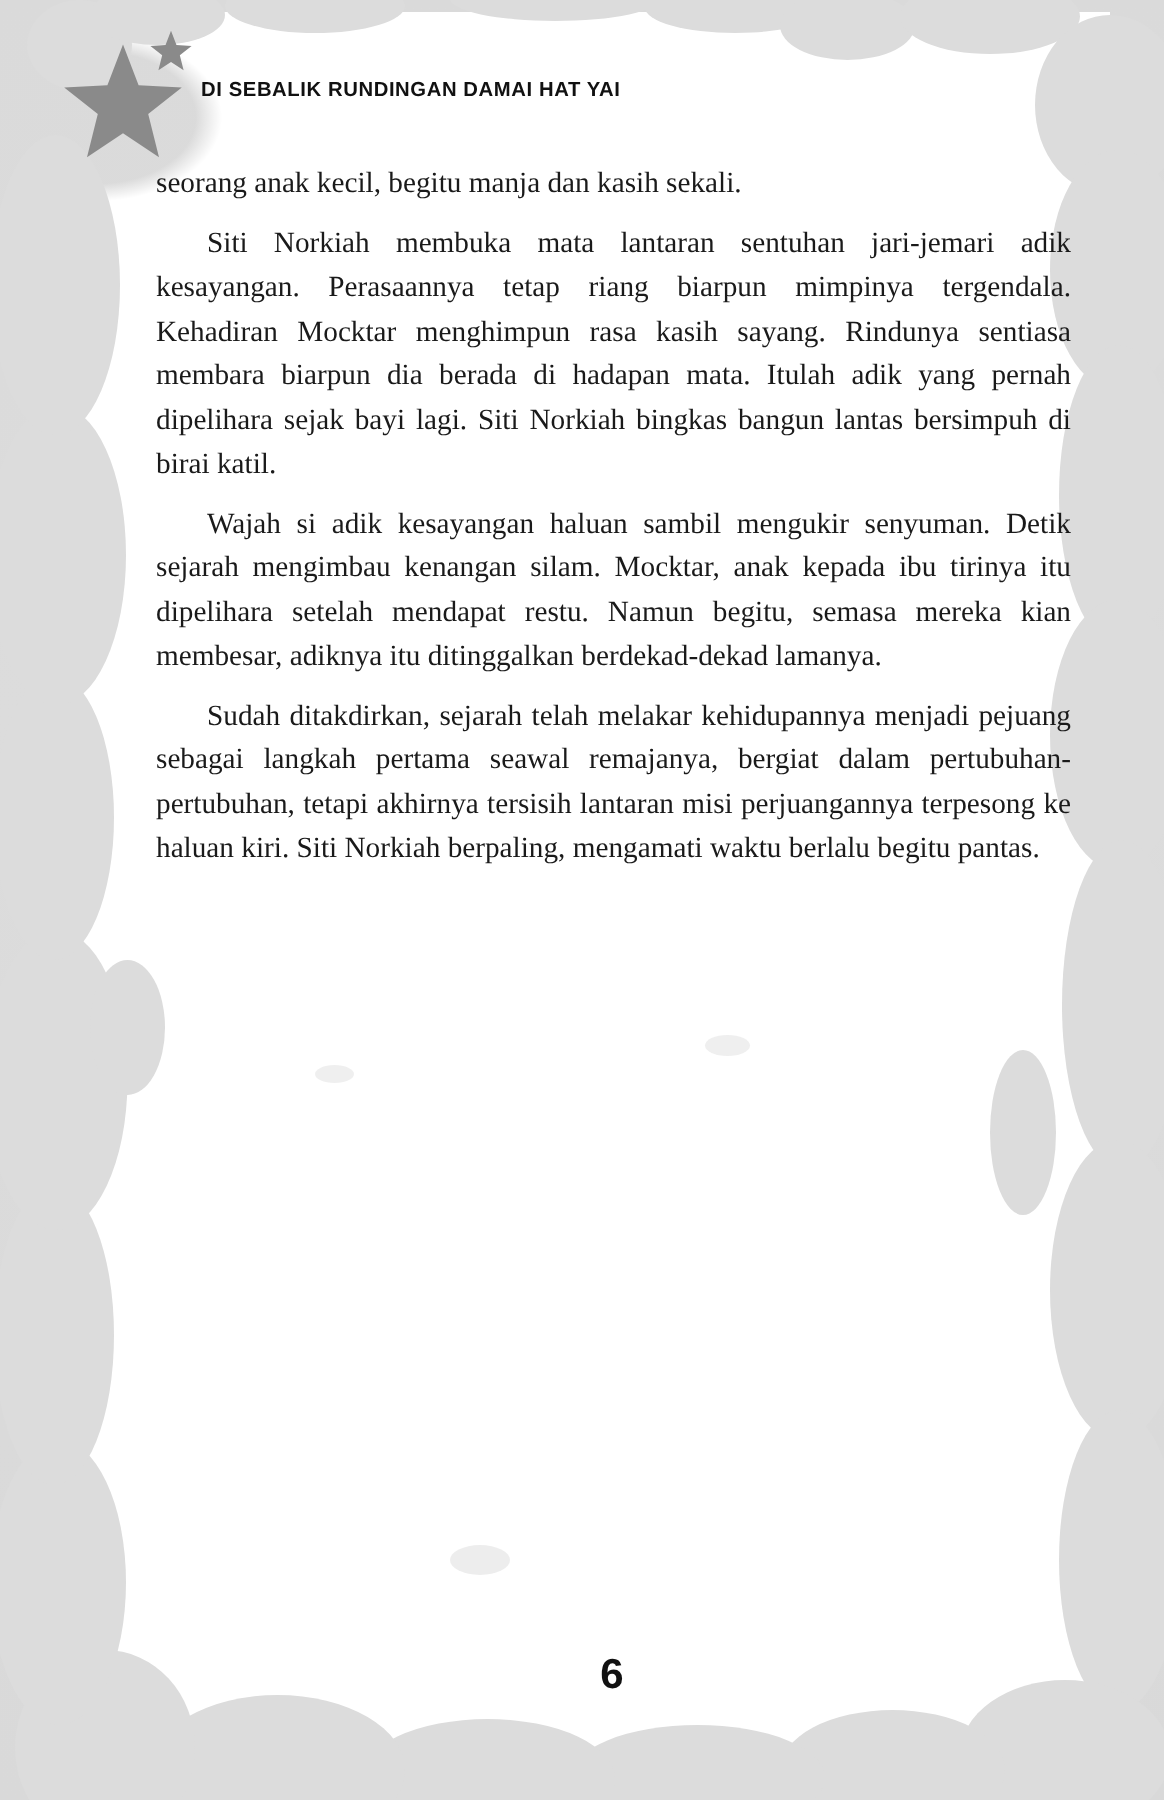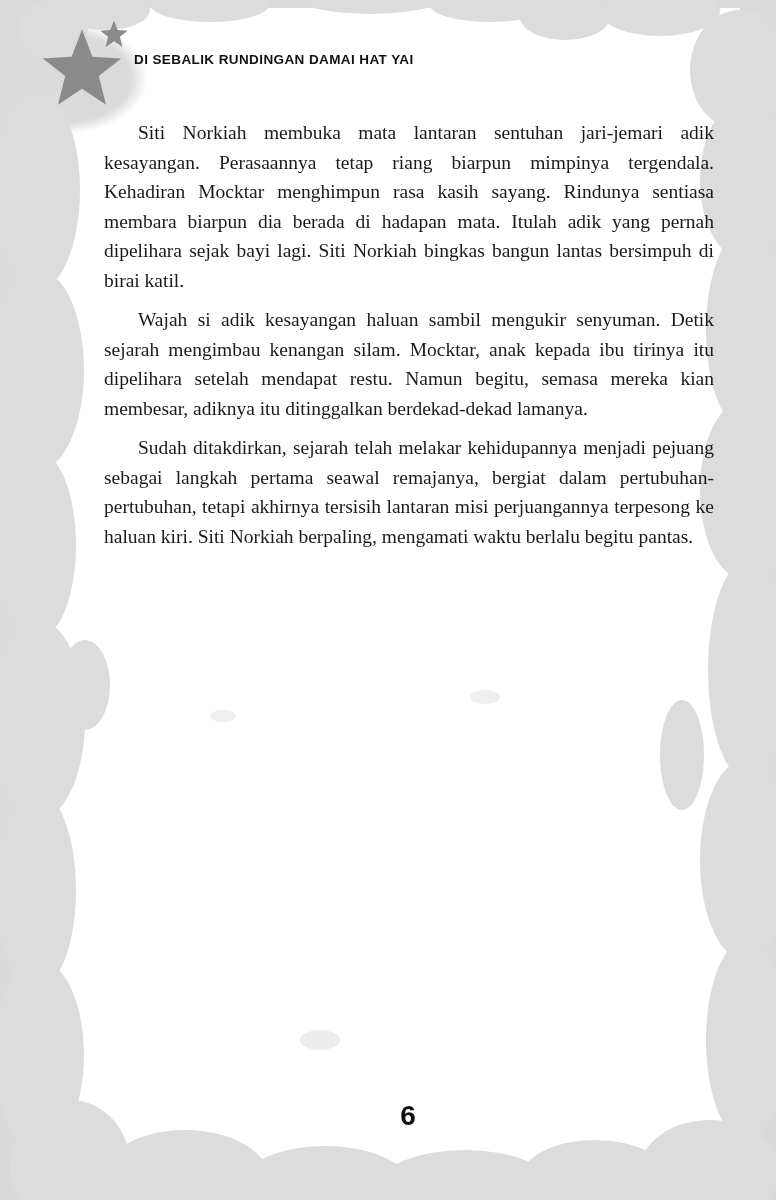--- a/index.html
+++ b/index.html
@@ -184,20 +184,21 @@
     <svg class="star-big" viewBox="0 0 100 100">
       <polygon points="50,2 63,36 99,38 71,60 80,96 50,76 20,96 29,60 1,38 37,36" fill="currentColor"></polygon>
     </svg>
     <svg class="star-small" viewBox="0 0 100 100">
       <polygon points="50,2 63,36 99,38 71,60 80,96 50,76 20,96 29,60 1,38 37,36" fill="currentColor"></polygon>
     </svg>
     <div class="header-title">DI SEBALIK RUNDINGAN DAMAI HAT YAI</div>
   </div>
 
   <div class="body-col">
+    <p class="para first">seorang anak kecil, begitu manja dan kasih sekali.</p>
     <p class="para indent">Siti Norkiah membuka mata lantaran sentuhan jari-jemari adik kesayangan. Perasaannya tetap riang biarpun mimpinya tergendala.  Kehadiran Mocktar menghimpun rasa kasih sayang. Rindunya sentiasa membara biarpun dia berada di hadapan mata. Itulah adik yang pernah dipelihara sejak bayi lagi. Siti Norkiah bingkas bangun lantas bersimpuh di birai katil.</p>
     <p class="para indent">Wajah si adik kesayangan haluan sambil mengukir senyuman. Detik sejarah mengimbau kenangan silam. Mocktar, anak kepada ibu tirinya itu dipelihara setelah mendapat restu. Namun begitu, semasa mereka kian membesar, adiknya itu ditinggalkan berdekad-dekad lamanya.</p>
     <p class="para indent">Sudah ditakdirkan, sejarah telah melakar kehidupannya menjadi pejuang sebagai langkah pertama seawal remajanya, bergiat dalam pertubuhan-pertubuhan, tetapi akhirnya tersisih lantaran misi perjuangannya terpesong ke haluan kiri. Siti Norkiah berpaling, mengamati waktu berlalu begitu pantas.</p>
   </div>
 
   <div class="page-number">6</div>
 
 </div>
 
 </body></html>

